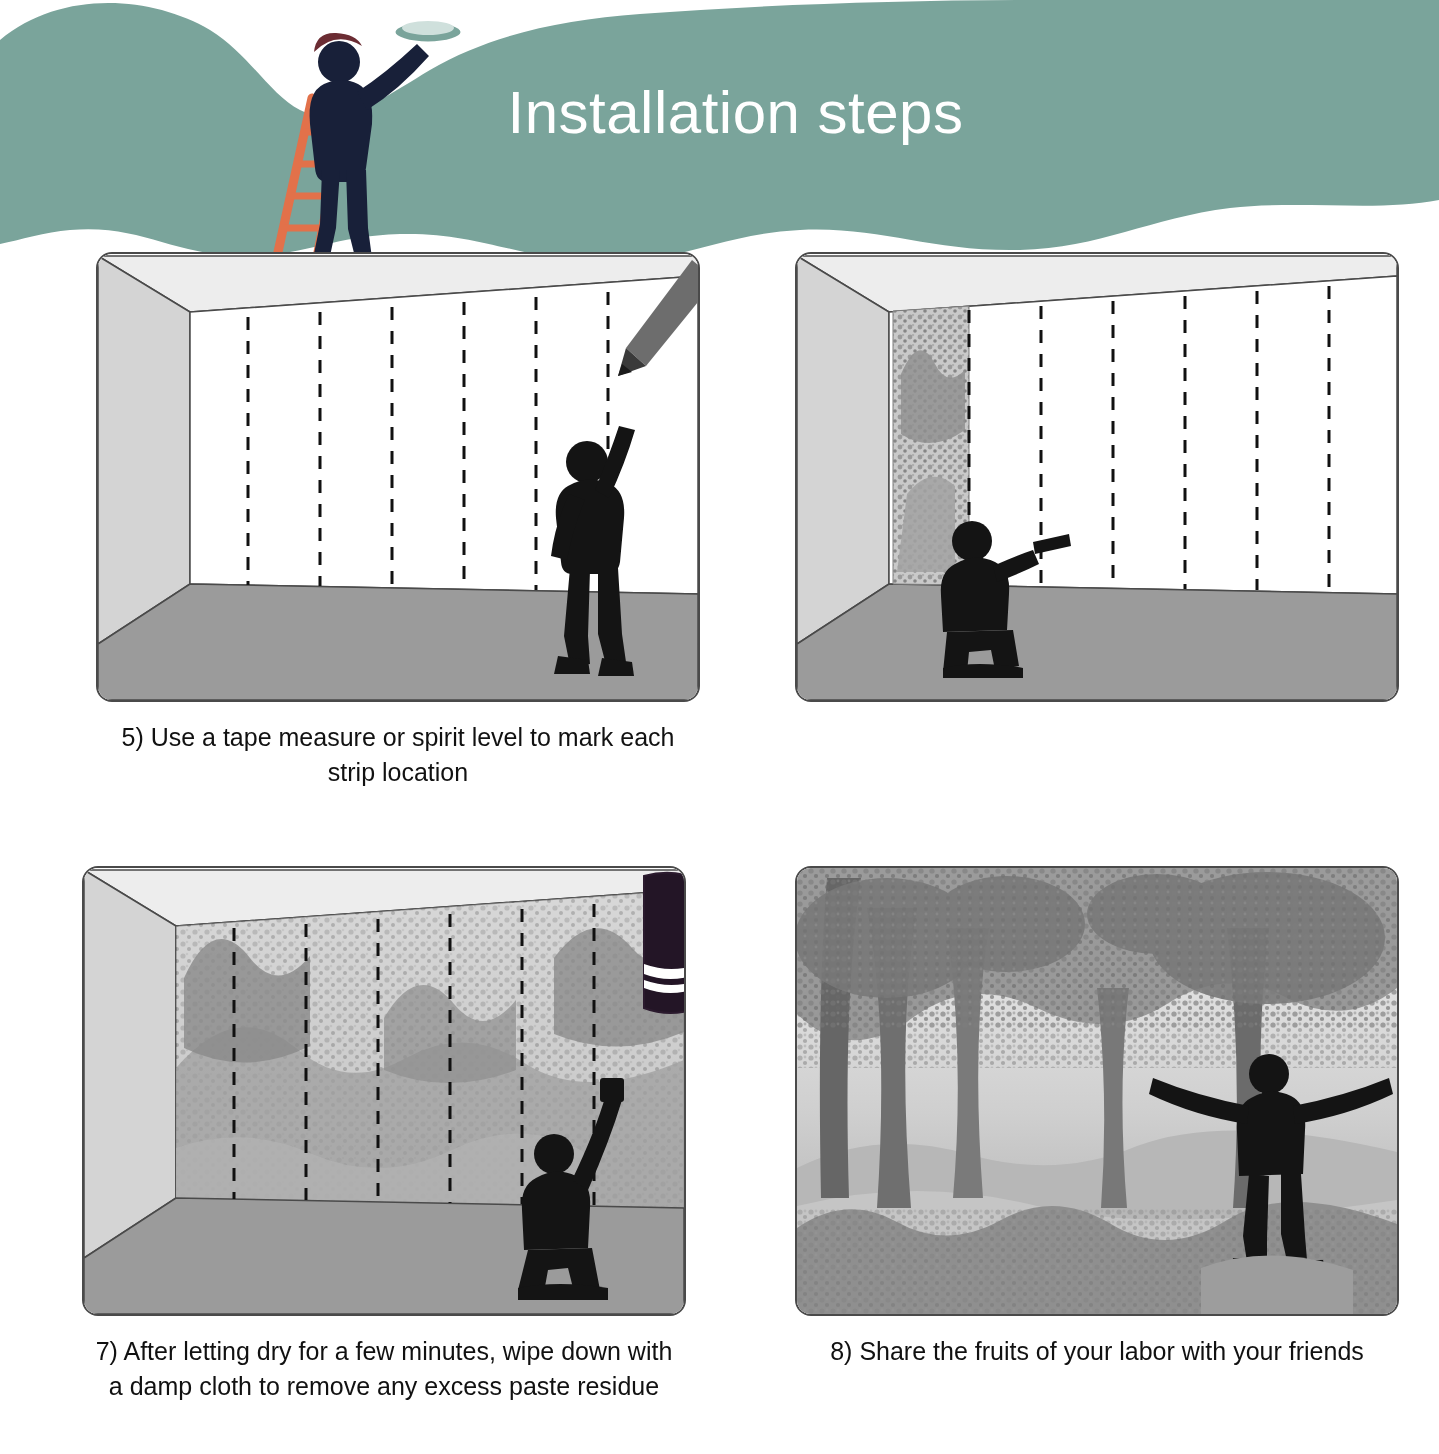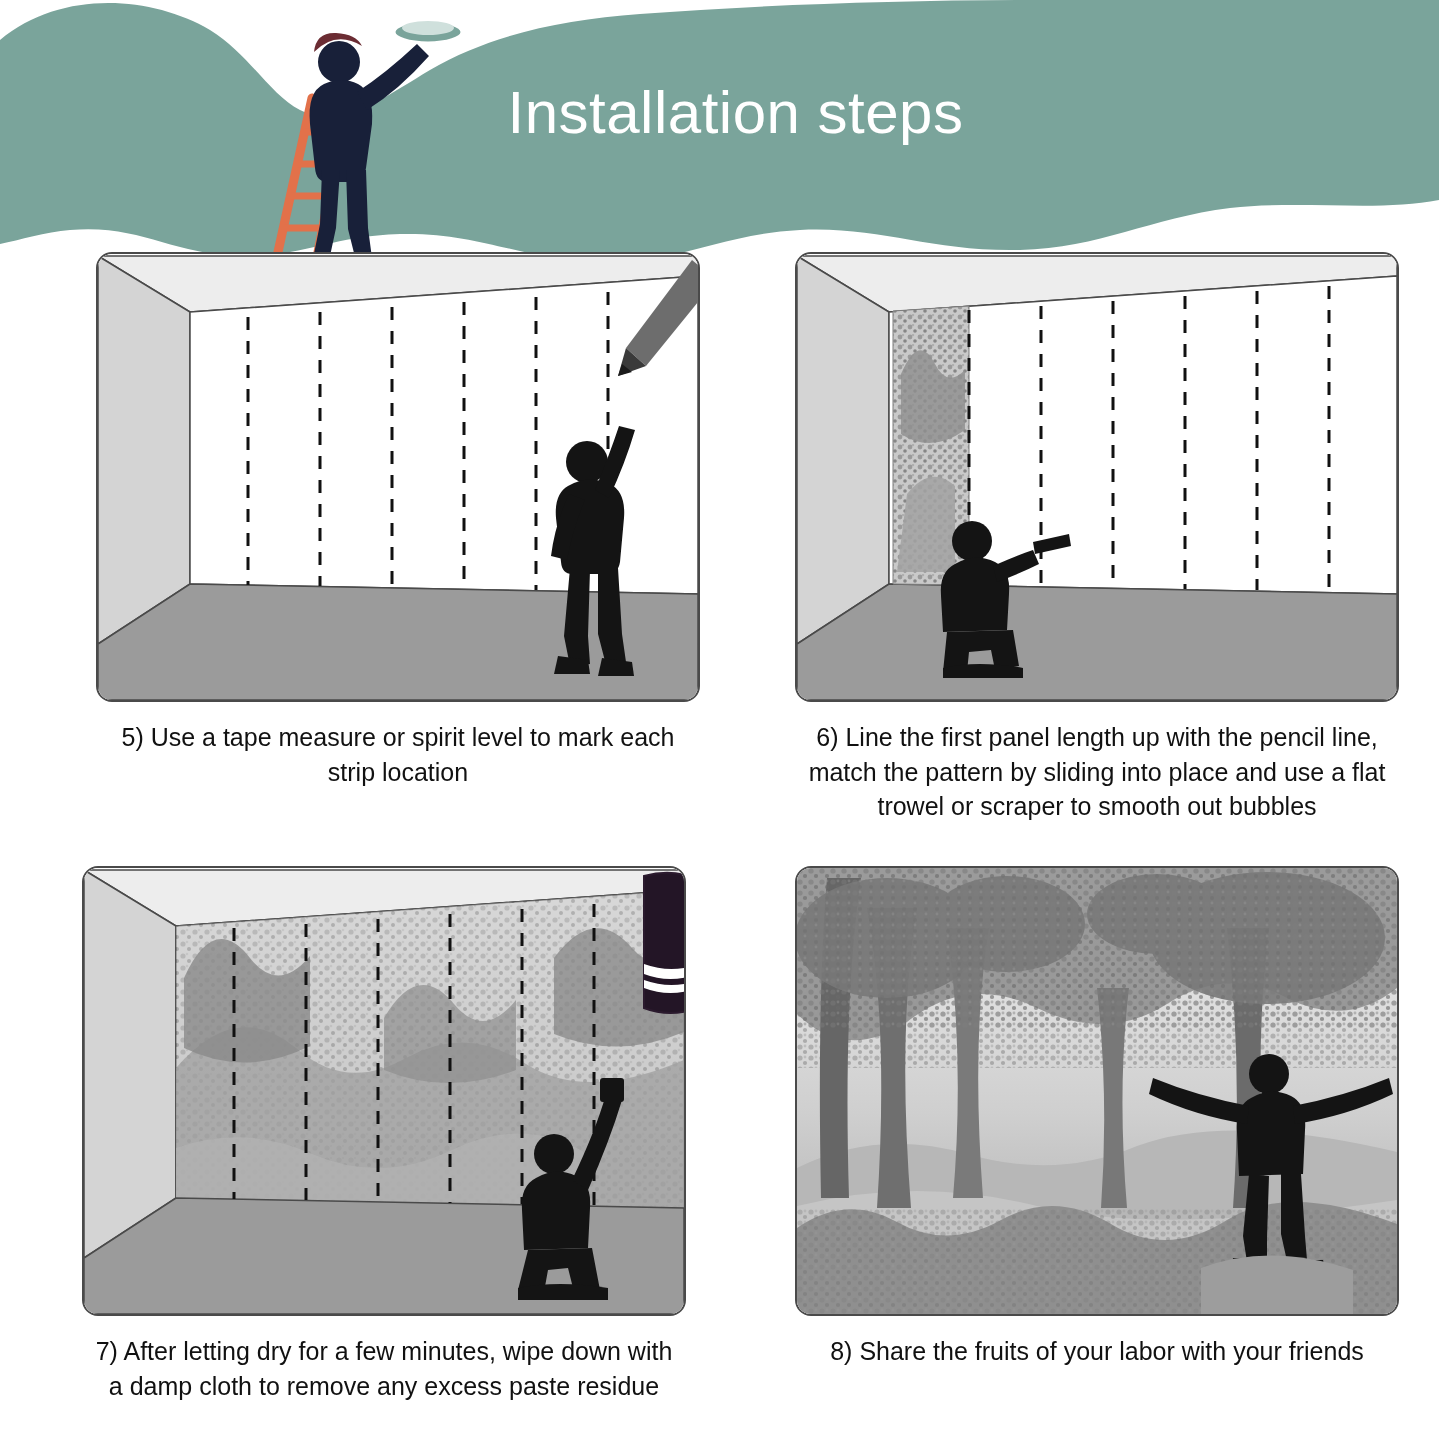--- a/index.html
+++ b/index.html
@@ -198,24 +198,20 @@
       <g fill="#141414">
         <circle cx="175" cy="287" r="20"></circle>
         <path d="M158,310 q20,-12 40,-2 q16,8 14,32 l-2,36 l-64,2 l-2,-36 q-2,-24 14,-32 Z"></path>
         <path d="M196,312 q22,-10 40,-16 l6,14 q-20,10 -42,18 Z"></path>
         <path d="M150,378 l66,-2 l6,36 l-24,4 l-4,-20 l-22,2 l-2,20 l-24,0 Z"></path>
         <path d="M146,414 q34,-8 80,0 l0,10 l-80,0 Z"></path>
       </g>
 
       <polygon points="236,288 272,280 274,292 238,300" fill="#141414"></polygon>
     </svg>
-  </div>
-  <div class="caption">
-    <span class="num">6)</span>
-    <span>Line the first panel length up with the pencil line, match the pattern by sliding into place and use a flat trowel or scraper to smooth out bubbles</span>
   </div>
 </div>
 
 <div class="step-card" id="step7">
   <div class="panel">
     <svg class="room-svg" width="600" height="446" viewBox="0 0 600 446" xmlns="http://www.w3.org/2000/svg">
       <defs>
         <pattern id="mural7" width="12" height="12" patternUnits="userSpaceOnUse">
           <rect width="12" height="12" fill="#cacaca"></rect>
           <circle cx="3" cy="4" r="2.6" fill="#979797"></circle>

